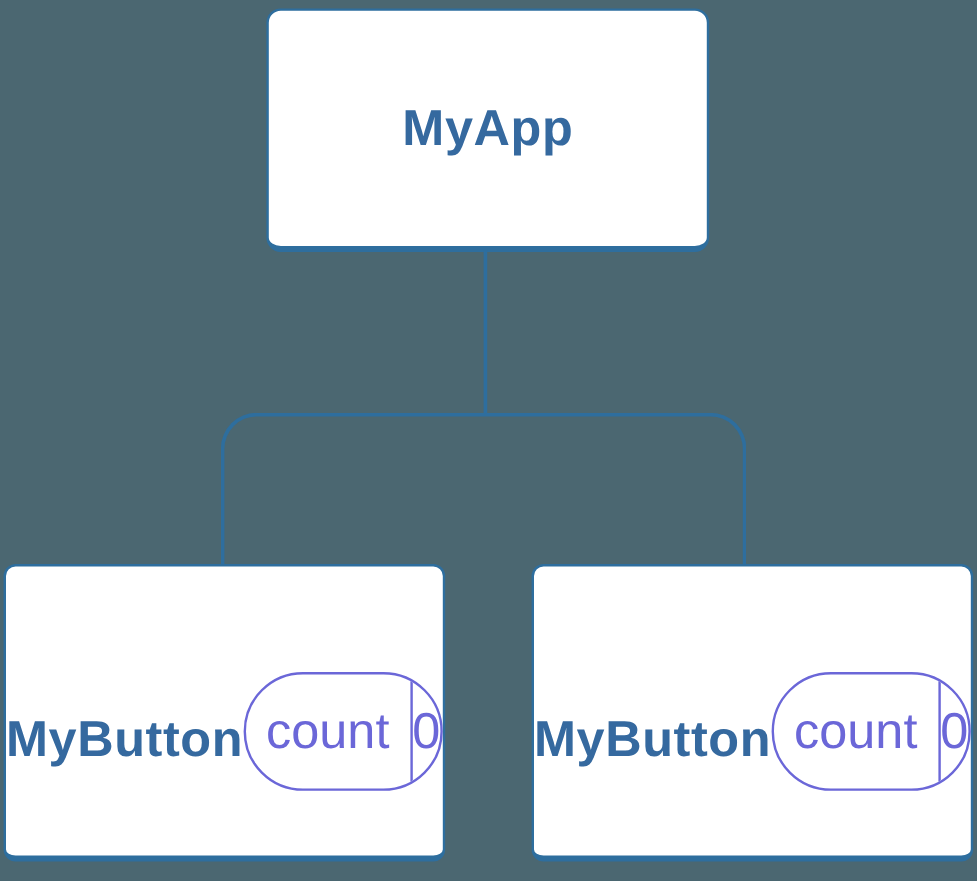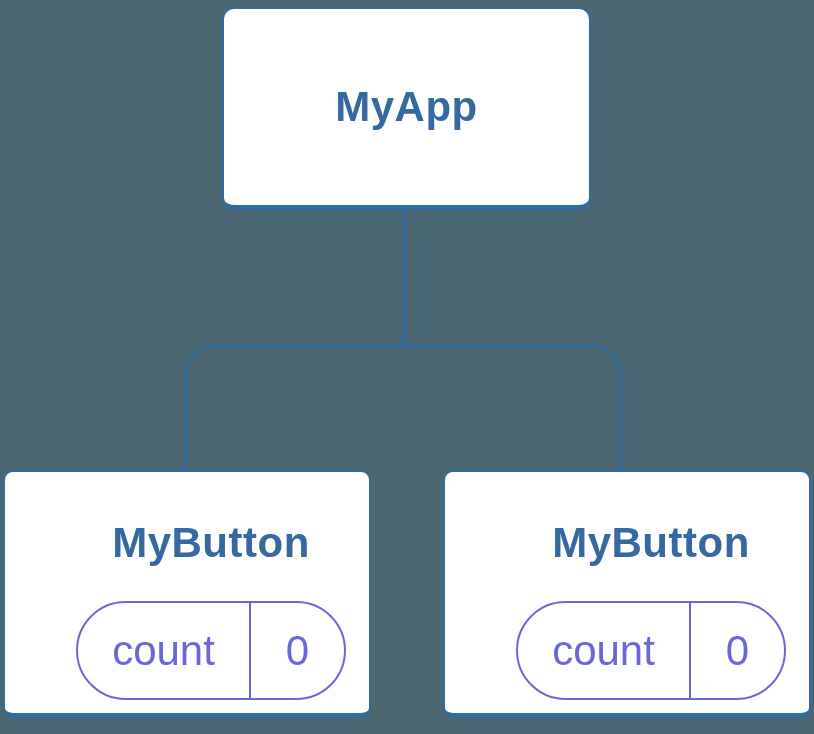--- a/index.html
+++ b/index.html
@@ -28,21 +28,21 @@
     border-bottom-width:5px;
     border-radius:12px;
   }
   .node-root{
     left:222px;top:7px;width:369px;height:203px;
     display:flex;align-items:center;justify-content:center;
   }
   .node-child{
     top:470px;width:368px;height:248px;
     border-radius:10px;
-    display:flex;flex-direction:column;align-items:center;padding-left:48px;
+    display:flex;flex-direction:row;align-items:center;
   }
   .node-child-left{left:3px;}
   .node-child-right{left:443px;}
   .node-title{
     color:var(--title);
     font-size:42px;
     font-weight:700;
     letter-spacing:.5px;
     line-height:1;
     text-align:center;

